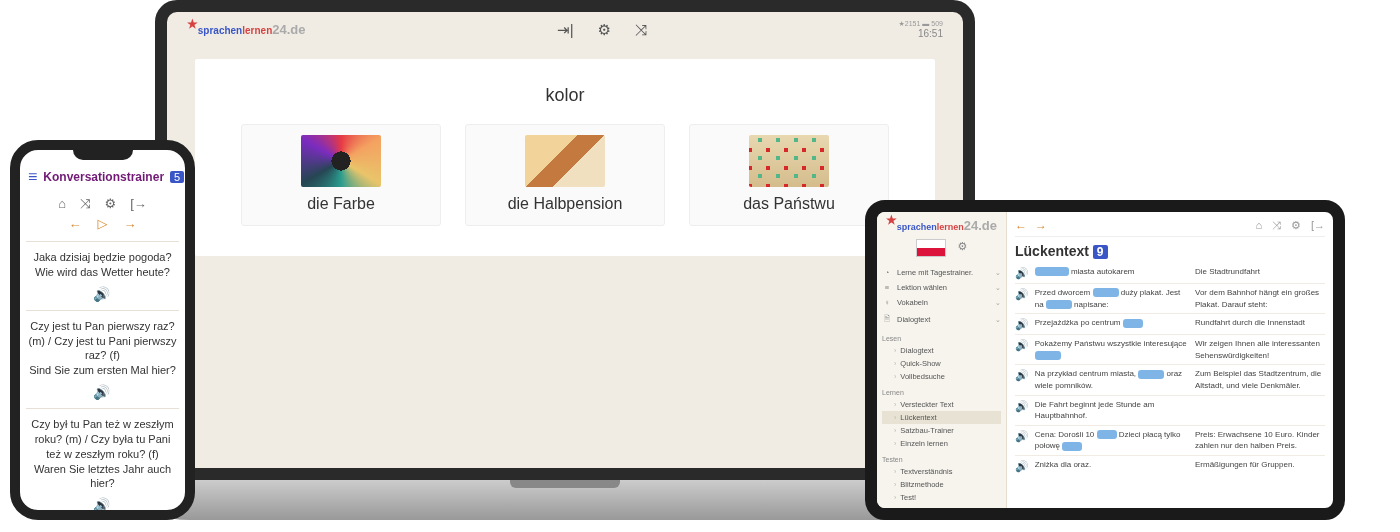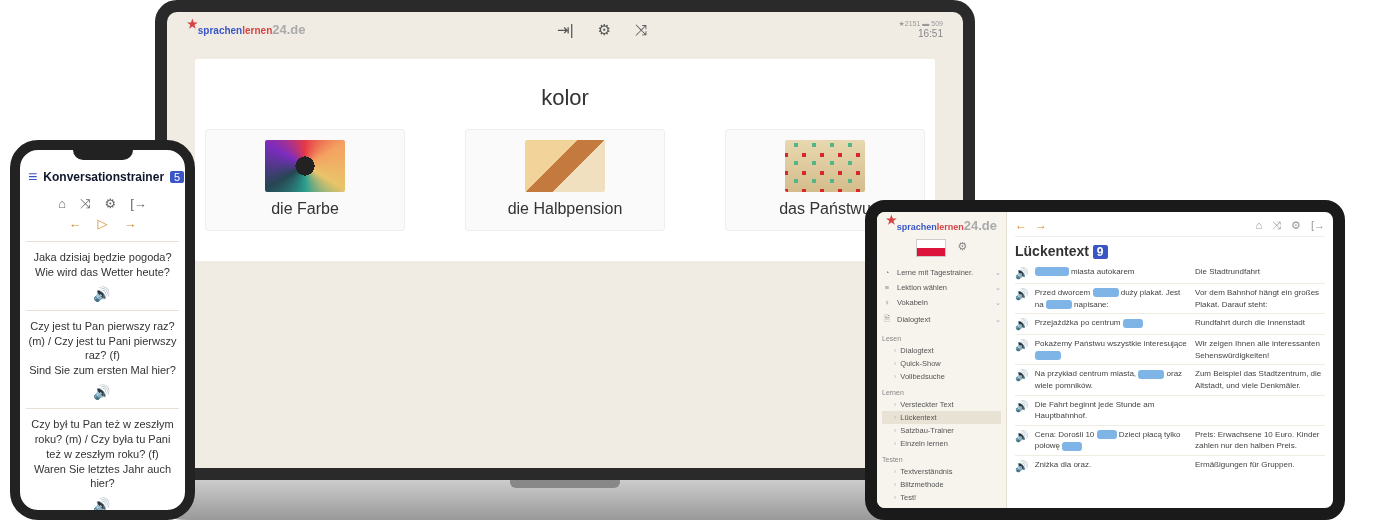--- a/index.html
+++ b/index.html
@@ -13,37 +13,37 @@
 
 .lp-top{display:flex;align-items:center;justify-content:space-between;padding:8px 20px;font-size:10px;color:#555}
 .brand{font-weight:bold}
 .brand .b1{color:#3a56c6}.brand .b2{color:#d64242}.brand .b3{color:#aaa;font-size:13px}
 .lp-star{position:relative;top:-6px;color:#d64242;font-size:12px}
 .lp-icons{display:flex;gap:24px;font-size:15px;color:#555}
 .lp-time{color:#888}
 .lp-small{font-size:7px;color:#999;text-align:right}
 
 .lp-card{background:#fff;margin:12px 28px;padding:20px 10px 30px;border-radius:2px}
-.lp-word{text-align:center;font-size:22px;color:#333;margin:6px 0 18px}
-.lp-grid{display:flex;flex-wrap:wrap;justify-content:space-between;gap:24px}
+.lp-word{text-align:center;font-size:18px;color:#333;margin:6px 0 18px}
+.lp-grid{display:flex;flex-wrap:wrap;justify-content:center;gap:24px}
 .lp-opt{width:200px;background:#fafafa;padding:10px 12px 12px;text-align:center;border:1px solid #eee;border-radius:3px}
 .lp-img{width:80px;height:52px;margin:0 auto 8px;border-radius:2px}
 .lp-lbl{font-size:16px;color:#333}
 .img-pencils{background:radial-gradient(circle,#222 20%,transparent 20%),conic-gradient(#e63946,#f4a261,#e9c46a,#2a9d8f,#264653,#7b2cbf,#e63946)}
 .img-food{background:linear-gradient(135deg,#f2d49b 40%,#c47a3e 40% 60%,#f0e0c0 60%)}
 .img-veg{background:radial-gradient(#d62828 20%,transparent 20%) 10px 6px/18px 18px,radial-gradient(#52b788 20%,transparent 20%) 2px 14px/18px 18px,linear-gradient(#e8d8b0,#d4bc8c)}
 .img-lawyer{background:linear-gradient(90deg,#a88 33%,#765 33% 66%,#a88 66%)}
 
 
 .phone{position:absolute;left:10px;top:140px;width:185px;height:380px;border:10px solid #222;border-radius:28px;background:#fff;overflow:hidden}
 .phone-notch{position:absolute;top:-2px;left:50%;transform:translateX(-50%);width:60px;height:12px;background:#222;border-radius:0 0 10px 10px;z-index:5}
 .ph-body{padding:16px 6px 4px;font-size:11px;color:#333;text-align:center}
 .ph-head{display:flex;align-items:center;gap:6px;padding:2px 2px 4px;text-align:left}
 .ph-burger{color:#3a56c6;font-size:16px;font-weight:bold}
-.ph-title{font-weight:bold;font-size:12px;color:#0f172a}
+.ph-title{font-weight:bold;font-size:12px;color:#701a75}
 .ph-badge{display:inline-block;background:#3a56c6;color:#fff;padding:0 4px;font-size:11px;border-radius:2px}
 .ph-icons{display:flex;justify-content:center;gap:14px;color:#666;margin:6px 0 4px;font-size:13px}
 .ph-nav{display:flex;justify-content:center;gap:16px;margin:4px 0 10px;font-size:13px}
 .ph-nav .l{color:#d68a2e}.ph-nav .p{color:#d68a2e}.ph-nav .r{color:#d68a2e}
 .ph-block{border-top:1px solid #e6e0d6;padding:8px 2px 6px}
 .ph-line{margin:0 0;line-height:1.35}
 .ph-audio{color:#3a56c6;font-size:14px;margin:6px 0 2px}
 
 
 .tablet{position:absolute;right:55px;top:200px;width:480px;height:320px;border:12px solid #1a1a1a;border-radius:20px;background:#fff;overflow:hidden;font-size:8px;color:#444}

